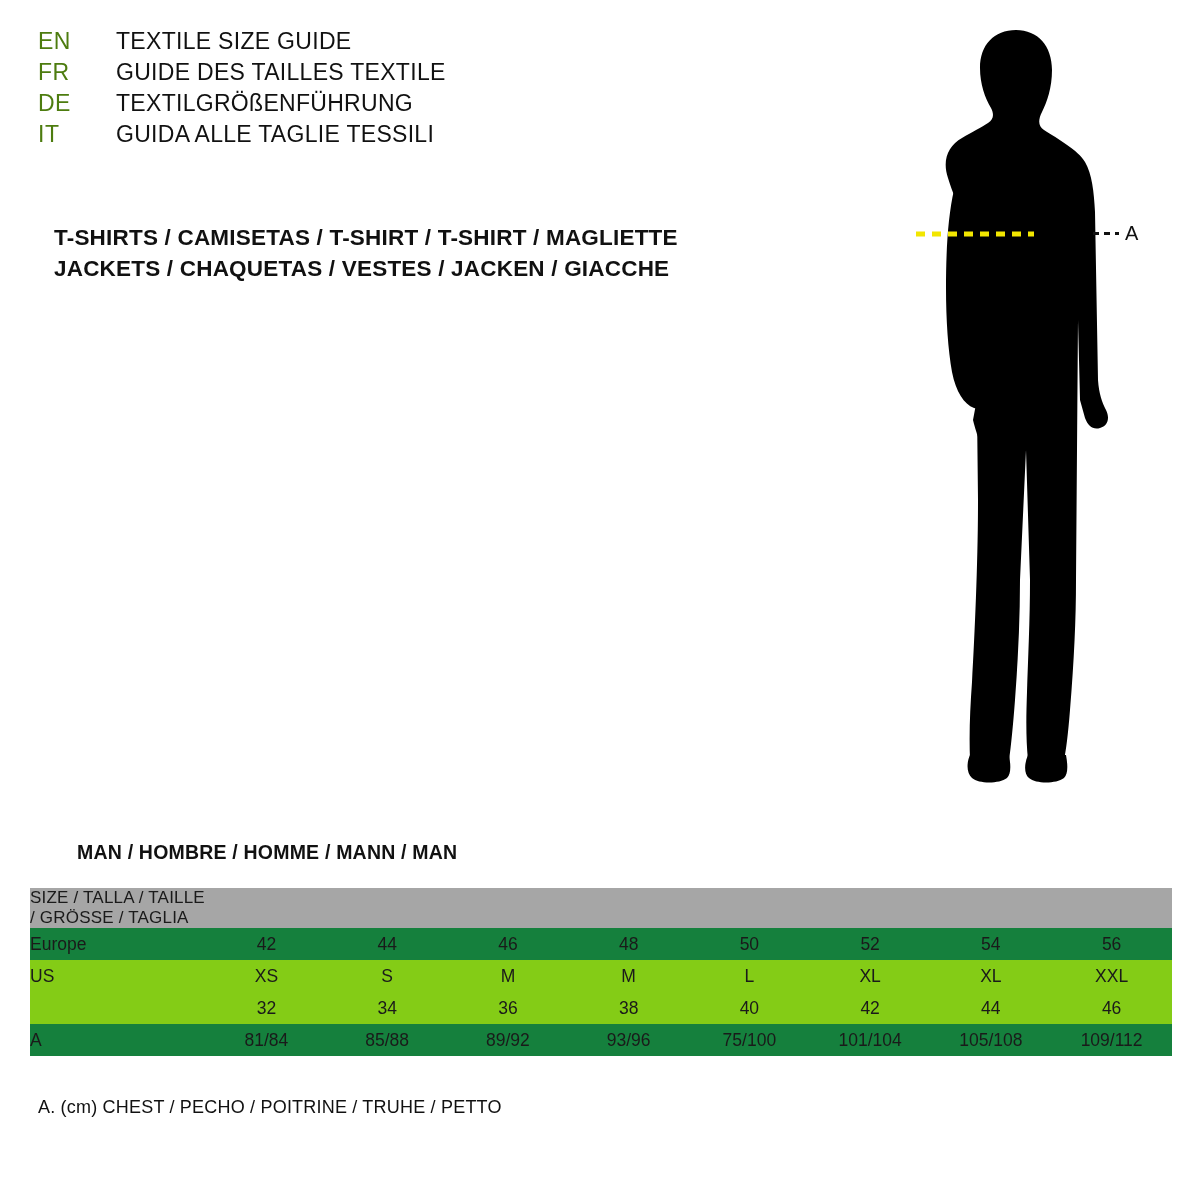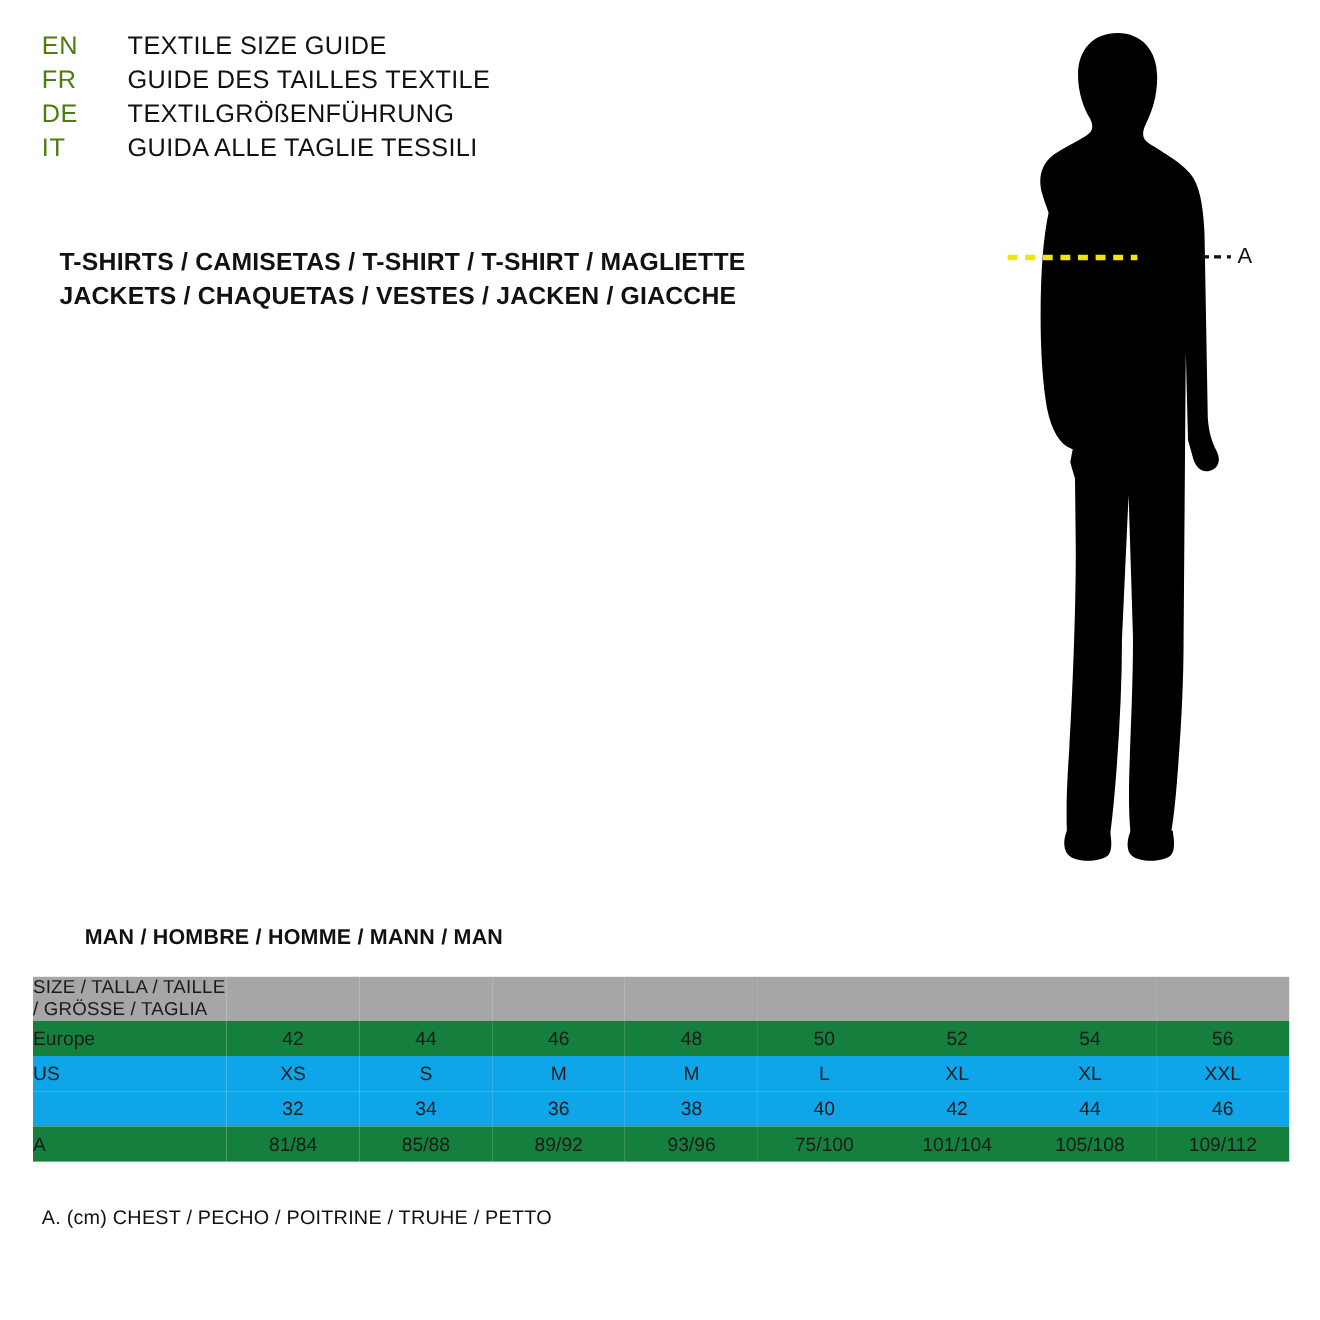--- a/index.html
+++ b/index.html
@@ -107,21 +107,21 @@
   table.size-table td {
     height: 32px;
     padding: 0;
     vertical-align: middle;
   }
   .row-head td {
     background: #a6a6a6;
     font-size: 17px;
     letter-spacing: 0.2px;
   }
-  .row-alt td { background: #0ea5e9; }
+  .row-alt td { background: #84cc16; }
   .row-plain td { background: #15803d; }
 
   .lbl {
     width: 175px;
     padding-left: 9px;
     text-align: left;
   }
   .val {
     width: 120px;
     text-align: center;

